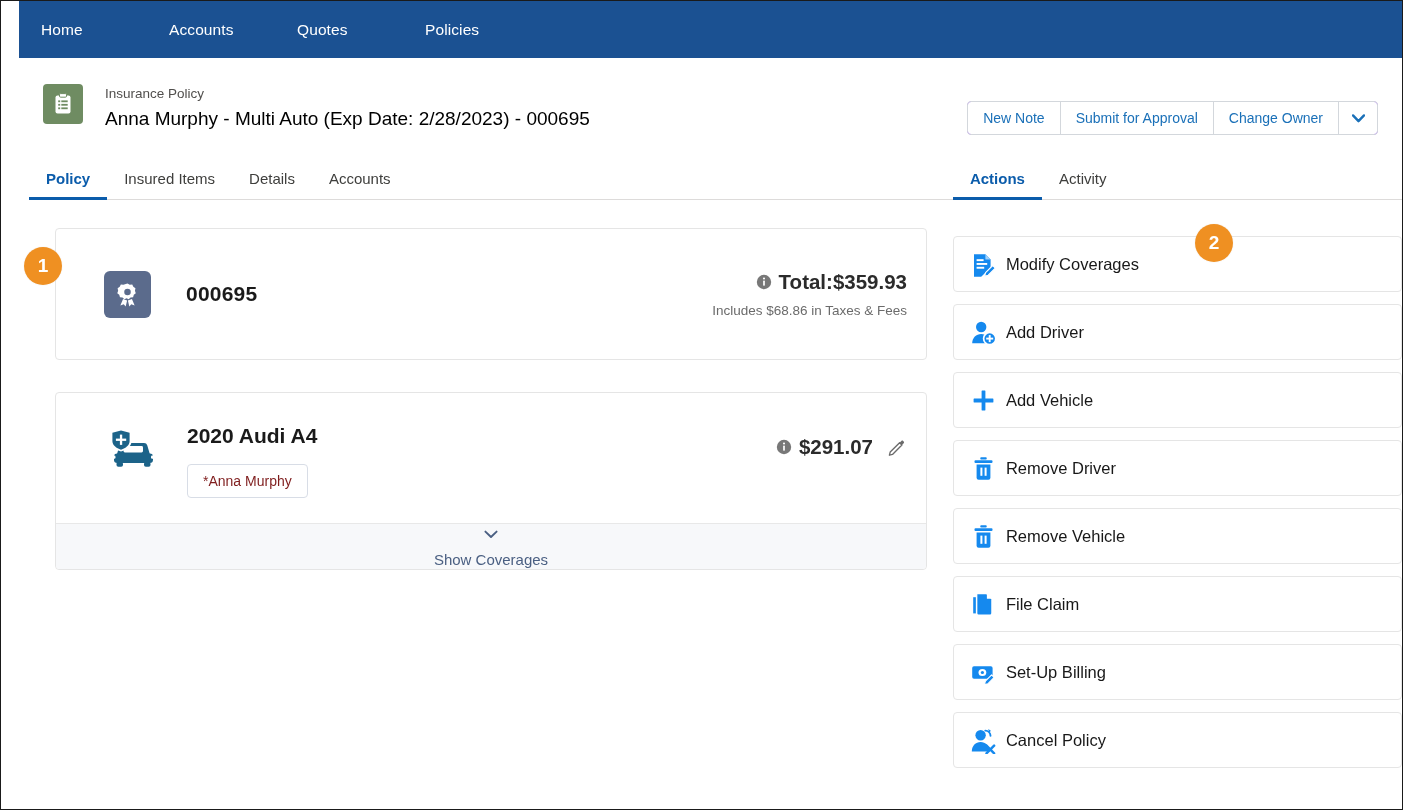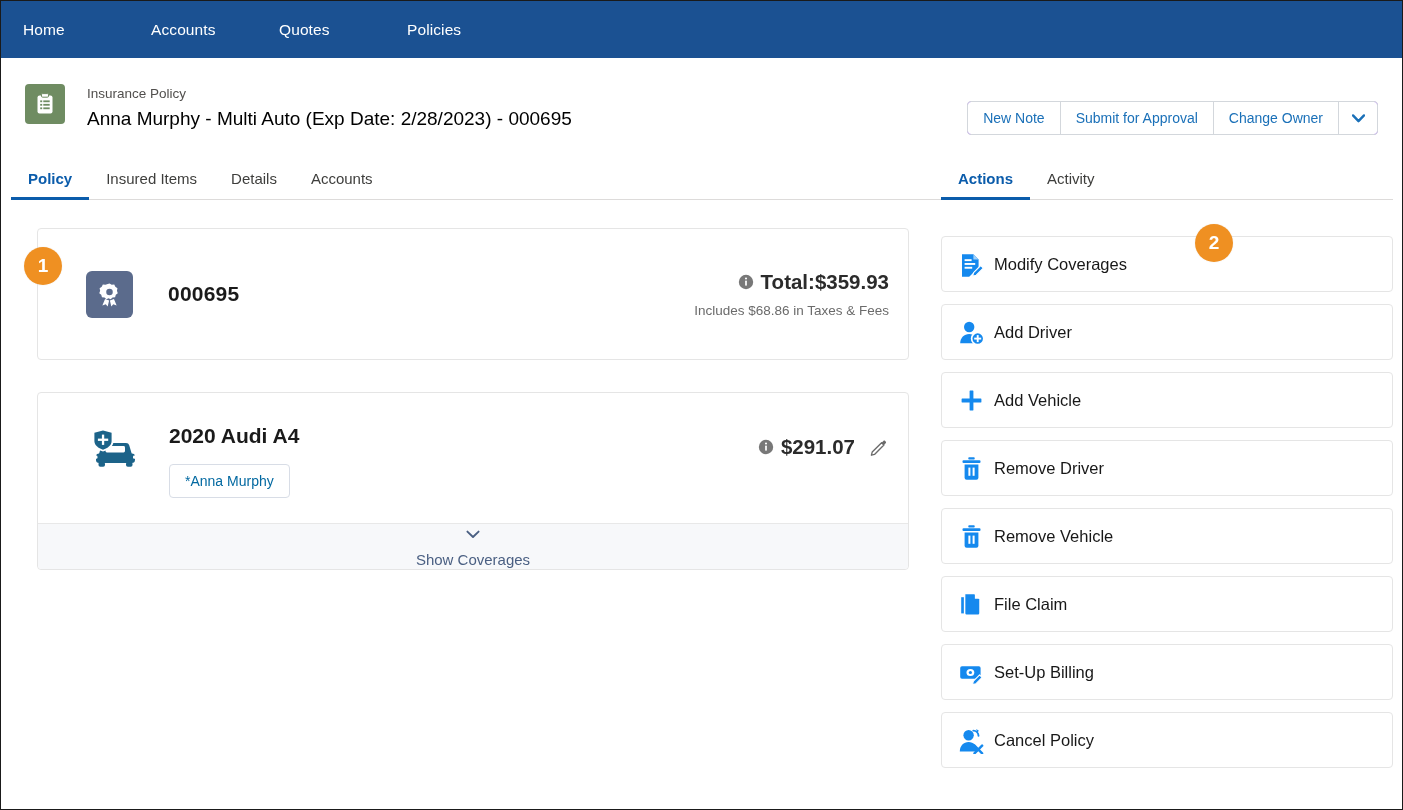--- a/index.html
+++ b/index.html
@@ -12,20 +12,21 @@
     overflow: hidden;
   }
 
   #page {
     position: relative;
     width: 1403px;
     height: 810px;
     background: #ffffff;
     border: 1px solid #1a1a1a;
     overflow: hidden;
+    padding-left: 18px;
   }
 
   
   #global-nav {
     height: 57px;
     background: #1b5192;
     display: flex;
     align-items: center;
     padding-left: 22px;
   }
@@ -201,21 +202,21 @@
     font-weight: bold;
     line-height: 26px;
   }
   #driver-pill {
     display: inline-block;
     margin-top: 15px;
     border: 1px solid #d8dde6;
     border-radius: 4px;
     padding: 8px 15px;
     font-size: 14px;
-    color: #0369a1;
+    color: #7f1d1d;
     background: #fff;
     cursor: pointer;
   }
   #vehicle-price-block {
     margin-left: auto;
     display: flex;
     align-items: center;
     padding-top: 6px;
     margin-top: 8px;
   }

